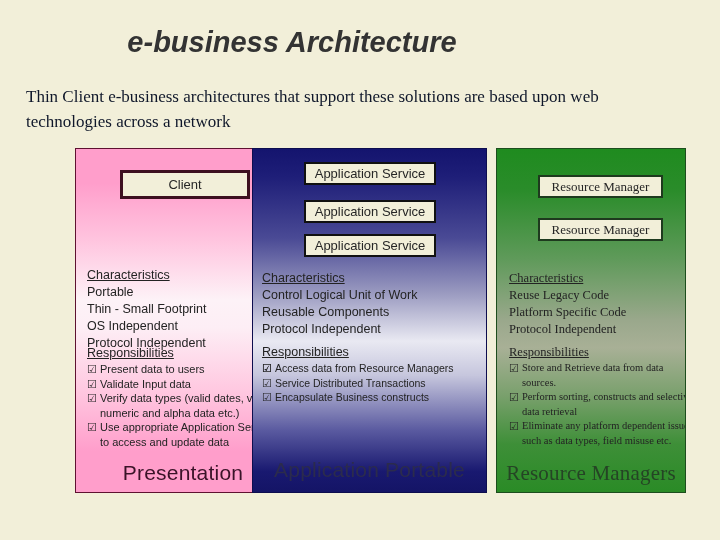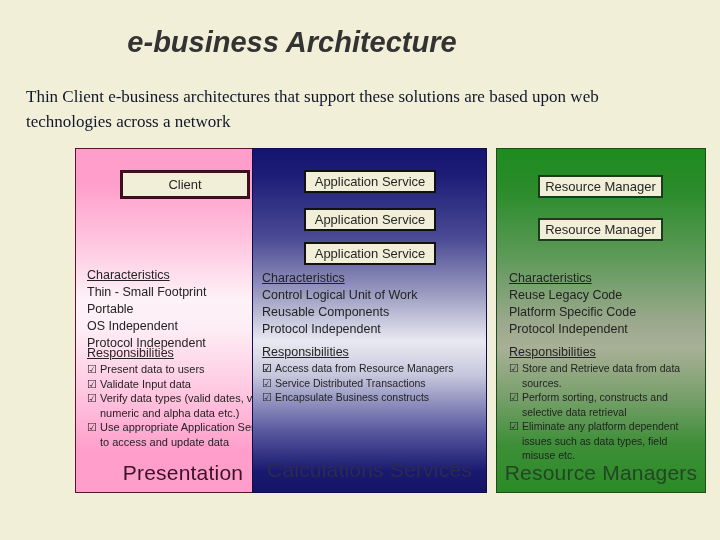--- a/index.html
+++ b/index.html
@@ -42,45 +42,45 @@
     margin-left:46px;
   }
   .col-app{
     left:252px;width:235px;
     border:1px solid #0d0d4e;
     background:linear-gradient(to bottom,
       #14146e 0%, #1e1e78 8%, #4a4a95 26%, #9a9ac0 42%,
       #e9e9f2 56%, #c6c6dd 66%, #5a5aa0 82%, #191970 94%, #141466 100%);
   }
   .col-rm{
-    left:496px;width:210px;
+    left:496px;width:190px;
     border:1px solid #1d4d1d;
     background:linear-gradient(to bottom,
       #1f8b1f 0%, #2a8c2a 12%, #5f9a5a 32%, #9aa88c 50%,
       #a8b096 58%, #79a06c 72%, #3e8f38 86%, #2a8b26 100%);
+    font-family:Liberation Serif, serif;
   }
 
   
   .node{
     position:absolute;
     box-sizing:border-box;
     background:#f2efd9;
     color:#262626;
     text-align:center;
     font-size:13px;
     line-height:1;
     display:flex;align-items:center;justify-content:center;
     white-space:nowrap;
   }
   .node-client{
     border:3px solid #3d1020;
   }
   .node-app{
     border:2px solid #111111;
-    margin-top:8px;
   }
   .node-rm{
     border:2px solid #1e3a1e;
   }
 
   
   .txtblock{
     position:absolute;
     color:#232323;
     font-size:12.5px;
@@ -126,22 +126,22 @@
   <div class="subtitle">Thin Client e-business architectures that support these solutions are based upon web technologies across a network</div>
 
   <div class="col col-client">
 
     <div class="node node-client" style="left:44px;top:21px;width:130px;height:29px;">
       <span>Client</span>
     </div>
 
     <div class="txtblock" style="left:11px;top:118px;width:200px;">
       <span class="hdr">Characteristics</span>
+      <span class="line">Portable</span>
       <span class="line">Thin - Small Footprint</span>
-      <span class="line">Portable</span>
       <span class="line">OS Independent</span>
       <span class="line">Protocol Independent</span>
     </div>
 
     <div class="txtblock" style="left:11px;top:196px;width:198px;">
       <span class="hdr">Responsibilities</span>
       <span class="cbline"><span class="cb">☑</span><span>Present data to users</span></span>
       <span class="cbline"><span class="cb">☑</span><span>Validate Input data</span></span>
       <span class="cbline"><span class="cb">☑</span><span>Verify data types (valid dates, valid numeric and alpha data etc.)</span></span>
       <span class="cbline"><span class="cb">☑</span><span>Use appropriate Application Services to access and update data</span></span>
@@ -170,21 +170,21 @@
     </div>
 
     <div class="txtblock" style="left:9px;top:195px;width:224px;">
       <span class="hdr">Responsibilities</span>
       <span class="cbline c2"><span class="cb">☑</span></span>
       <span class="cbline c2"><span class="cb">☑</span><span>Access data from Resource Managers</span></span>
       <span class="cbline c2"><span class="cb">☑</span><span>Service Distributed Transactions</span></span>
       <span class="cbline c2"><span class="cb">☑</span><span>Encapsulate Business constructs</span></span>
     </div>
 
-    <div class="footer footer-app" style="top:309px;">Calculations Services</div>
+    <div class="footer footer-app" style="top:309px;">Application Portable</div>
   </div>
 
   <div class="col col-rm">
 
     <div class="node node-rm" style="left:41px;top:26px;width:125px;height:23px;">
       <span>Resource Manager</span>
     </div>
     <div class="node node-rm" style="left:41px;top:69px;width:125px;height:23px;">
       <span>Resource Manager</span>
     </div>

